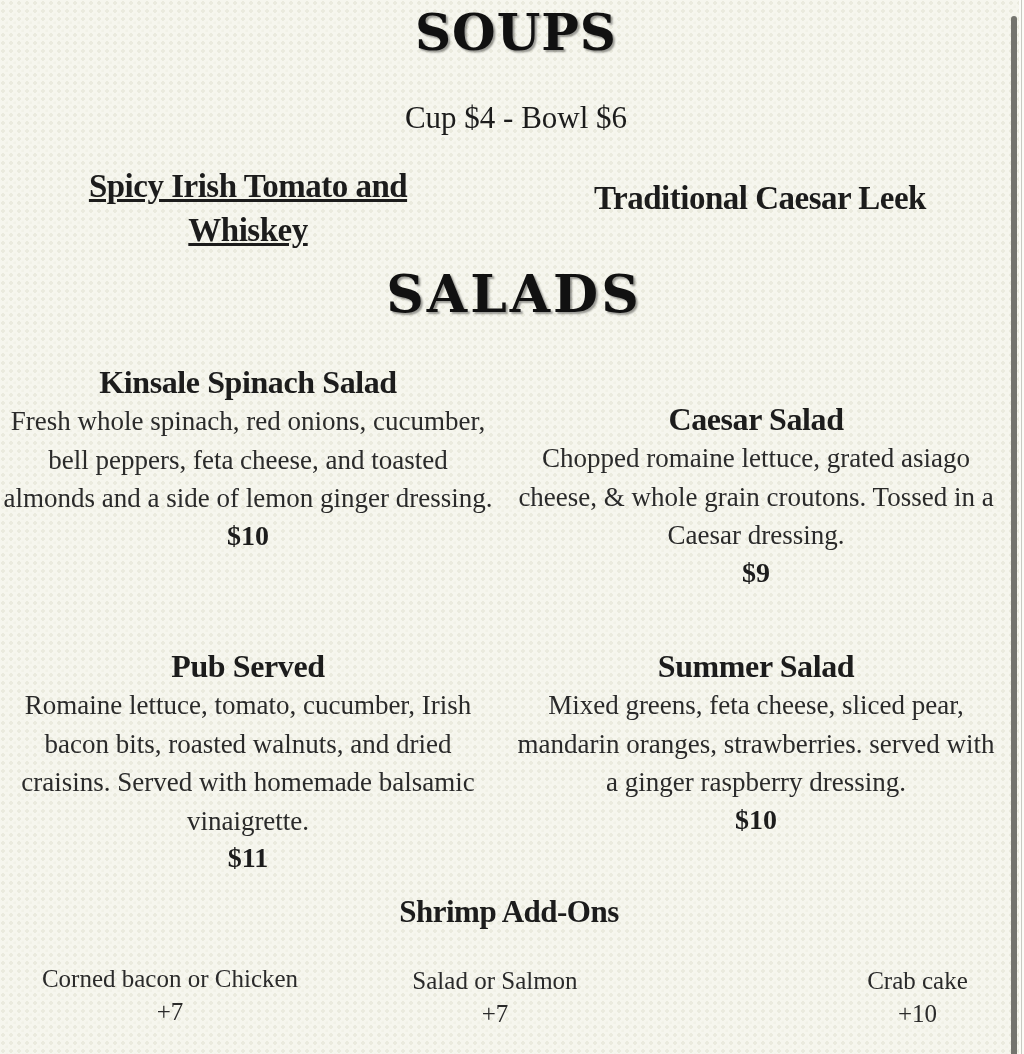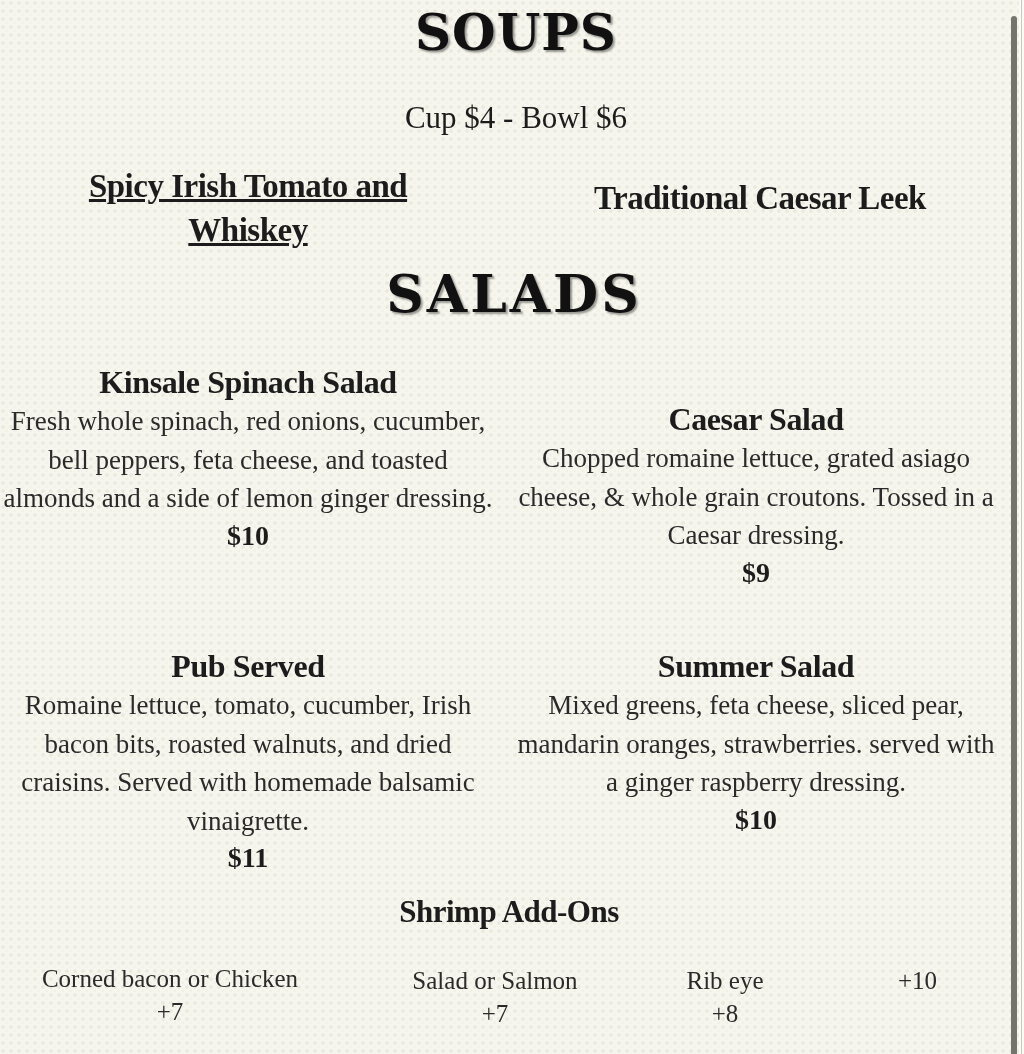--- a/index.html
+++ b/index.html
@@ -167,25 +167,22 @@
   <div id="addons-heading" class="abs">Shrimp Add-Ons</div>
 
   <div id="addon-0" class="abs addon">
     <div>Corned bacon or Chicken</div>
     <div>+7</div>
   </div>
   <div id="addon-1" class="abs addon">
     <div>Salad or Salmon</div>
     <div>+7</div>
   </div>
-  <div id="addon-2" class="abs addon">
-    <div>Rib eye</div>
-    <div>+8</div>
-  </div>
   <div id="addon-3" class="abs addon">
+    <div>Crab cake</div>
     <div>+10</div>
   </div>
 
 </div>
 
 <div class="scrollbar"></div>
 <div class="edge"></div>
 <div class="edge-line"></div>
 
 </body></html>

